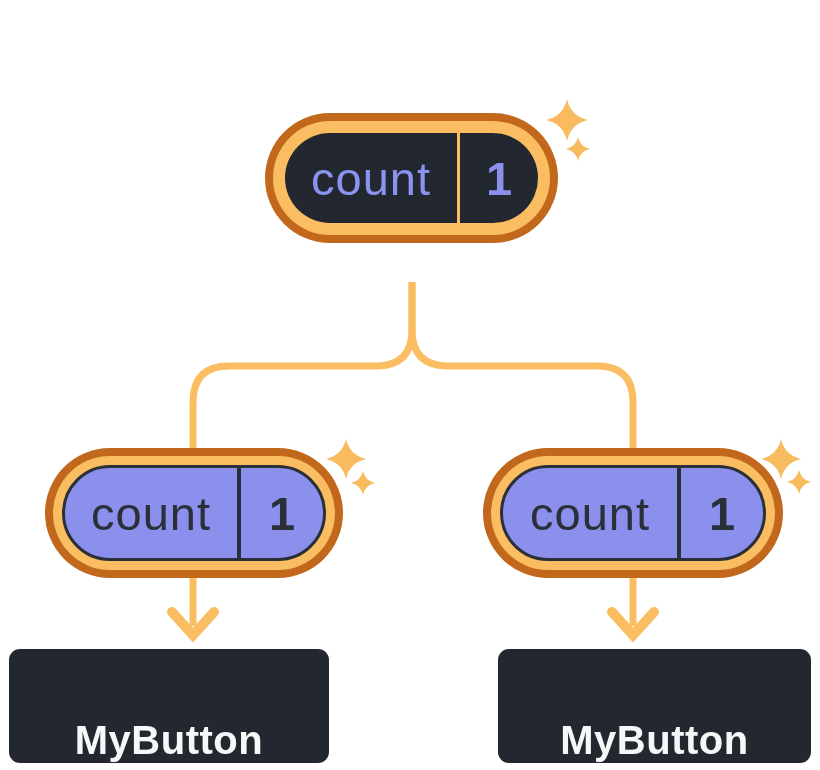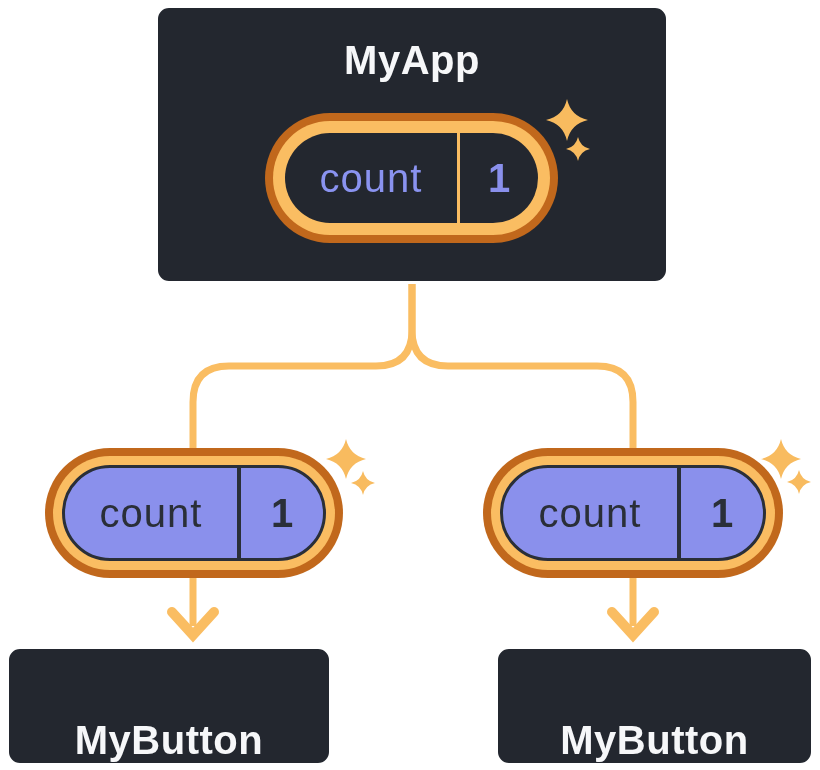--- a/index.html
+++ b/index.html
@@ -82,21 +82,21 @@
     width: 100%; height: 100%;
     border-radius: 999px;
     overflow: hidden;
     display: flex;
     align-items: stretch;
   }
   .pill-cell {
     display: flex;
     align-items: center;
     justify-content: center;
-    font-size: 40px;
+    font-size: 47px;
     letter-spacing: 1px;
   }
   .pill-cell.key { flex: 1 1 auto; }
   .pill-cell.val { font-weight: 700; letter-spacing: 0; }
 
   
   #pill-myapp { left: 265px; top: 113px; width: 293px; height: 130px; }
   #pill-myapp .pill-mid   { padding: 12px; }
   #pill-myapp .pill-inner { background: #23272F; }
   #pill-myapp .pill-cell.key { color: #8A93F0; }
@@ -118,23 +118,20 @@
 
 <div class="canvas">
 
   <svg class="layer connectors" viewBox="0 0 820 770">
     <path class="wire" d="M 412 282 L 412 330 Q 412 366 376 366 L 229 366 Q 193 366 193 402 L 193 626"></path>
     <path class="wire" d="M 412 282 L 412 330 Q 412 366 448 366 L 597 366 Q 633 366 633 402 L 633 626"></path>
     <path class="arrowhead" d="M 172 612 L 193 635 L 214 612"></path>
     <path class="arrowhead" d="M 612 612 L 633 635 L 654 612"></path>
   </svg>
 
-  <div class="node" id="node-myapp">
-    <div class="node-title">MyApp</div>
-  </div>
 
   <div class="pill" id="pill-myapp">
     <div class="pill-mid">
       <div class="pill-inner">
         <div class="pill-cell key">count</div>
         <div class="pill-divider"></div>
         <div class="pill-cell val">1</div>
       </div>
     </div>
   </div>

